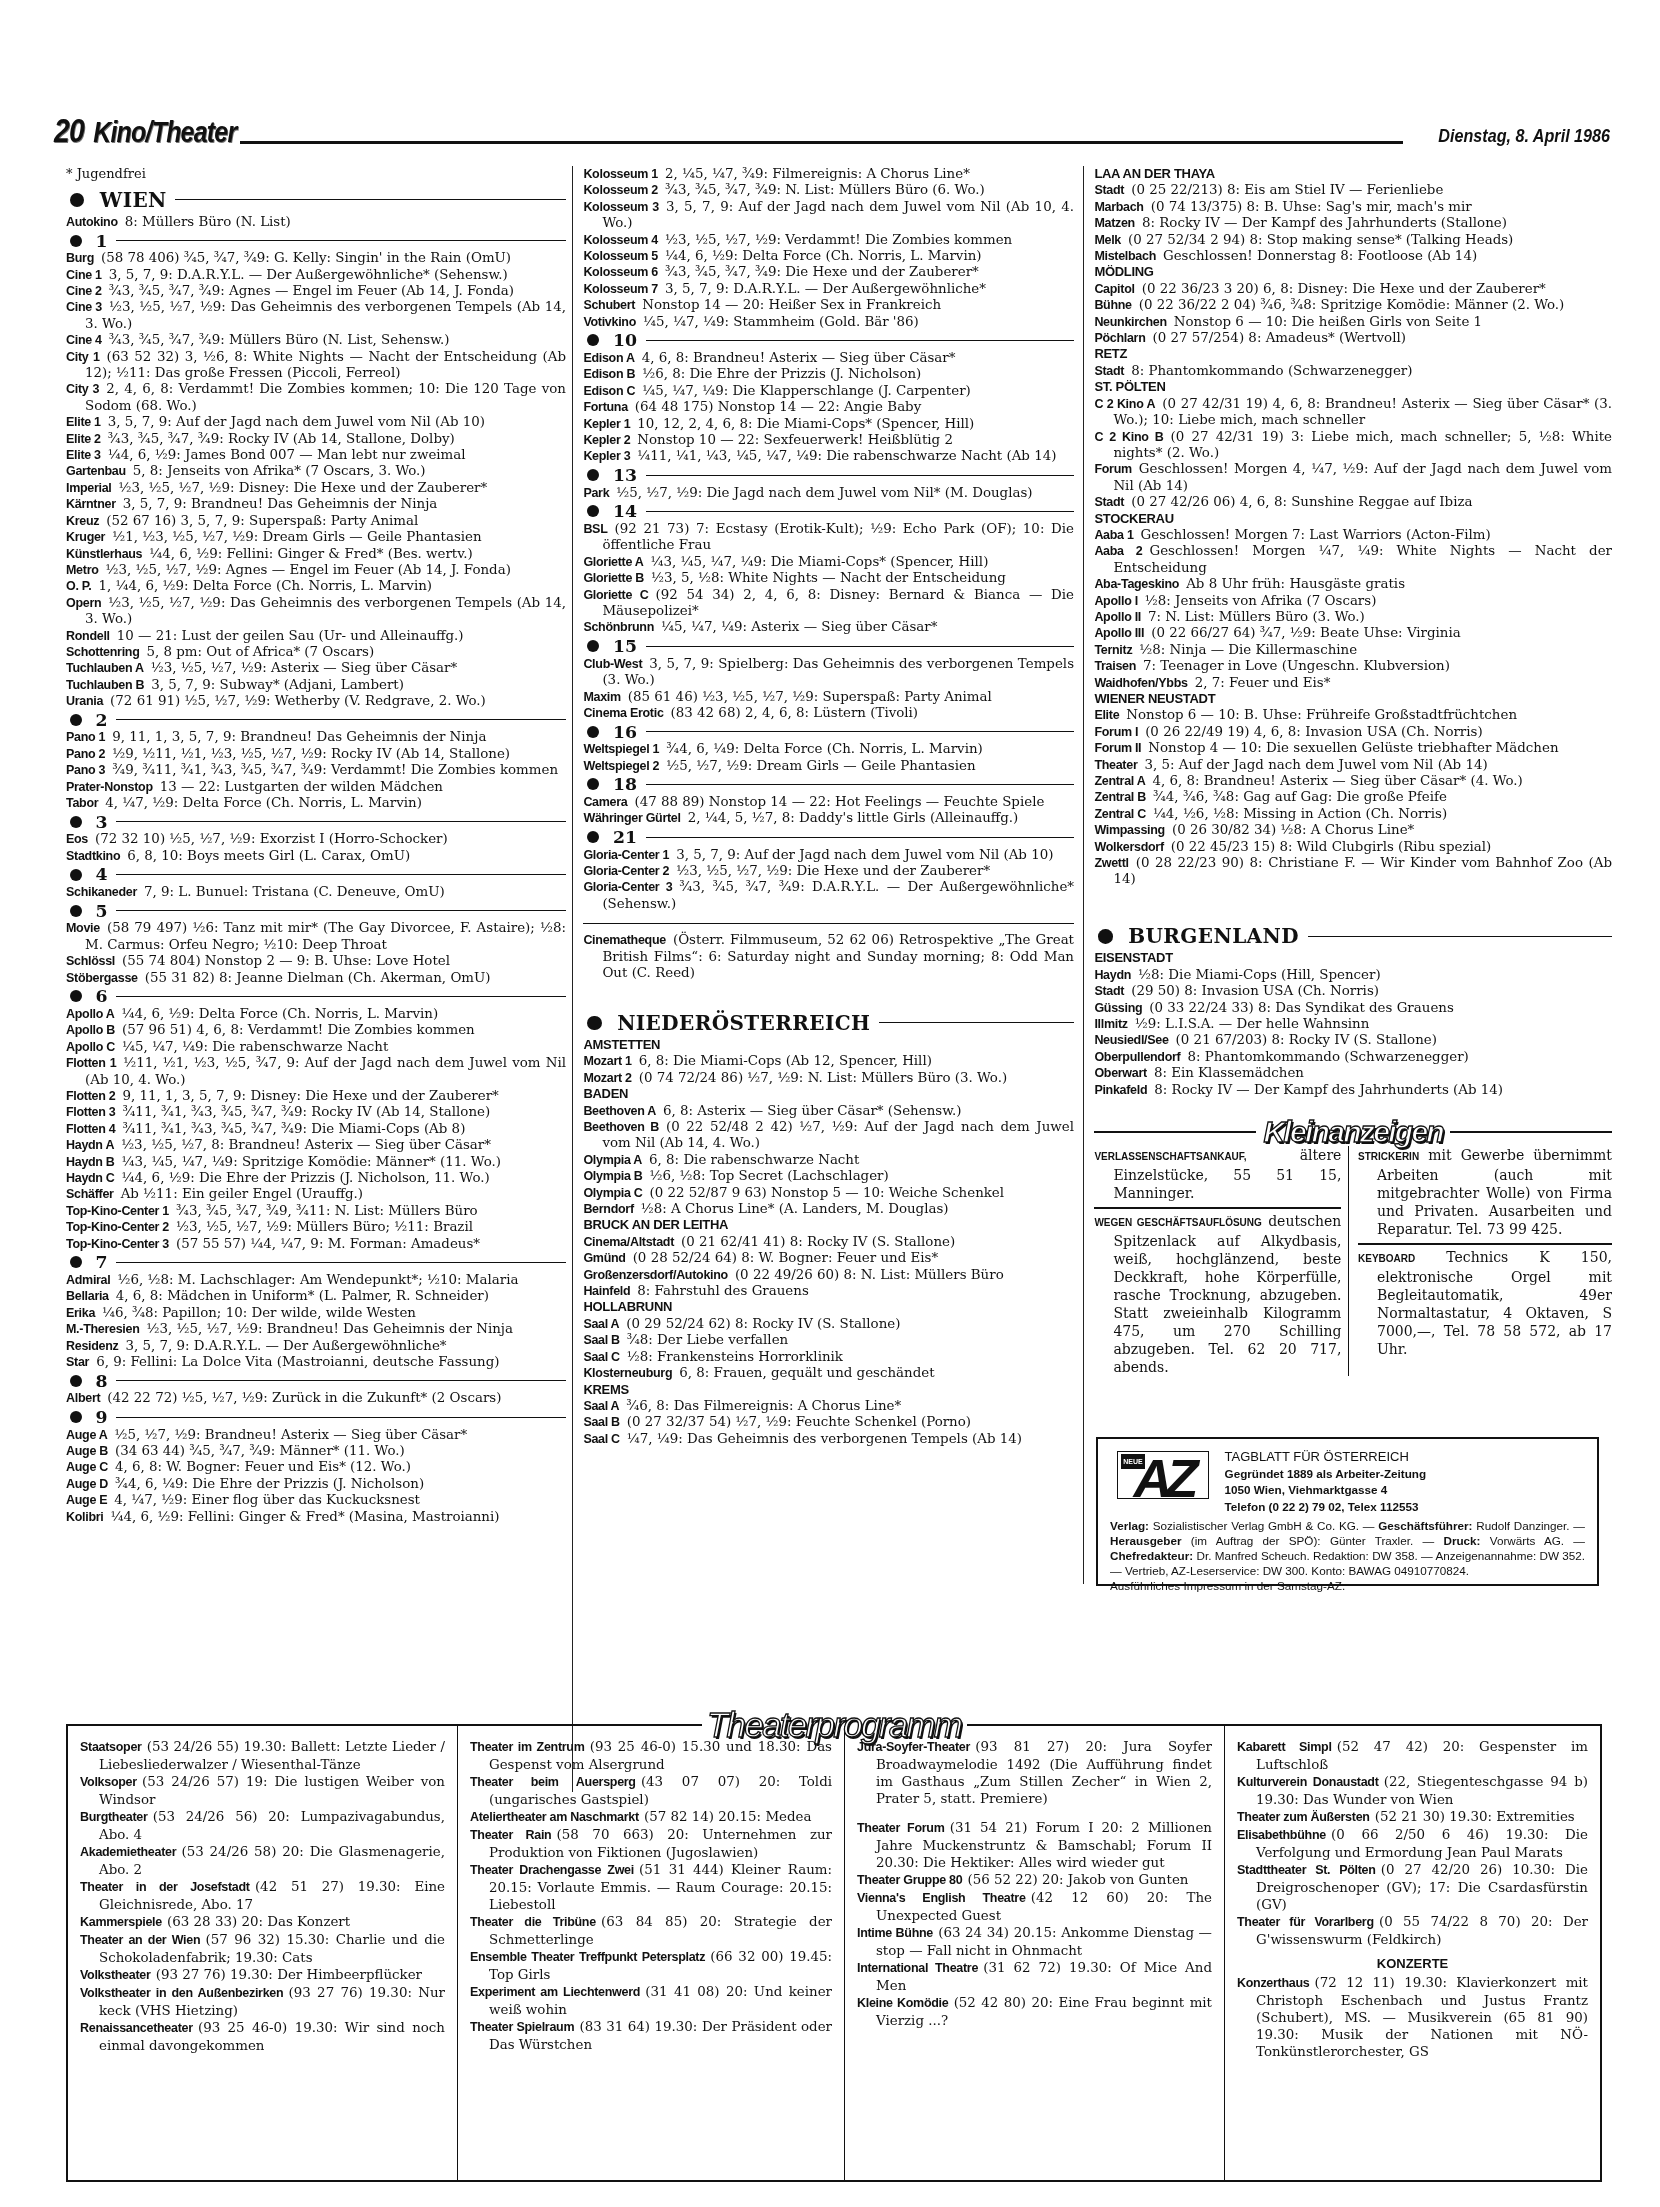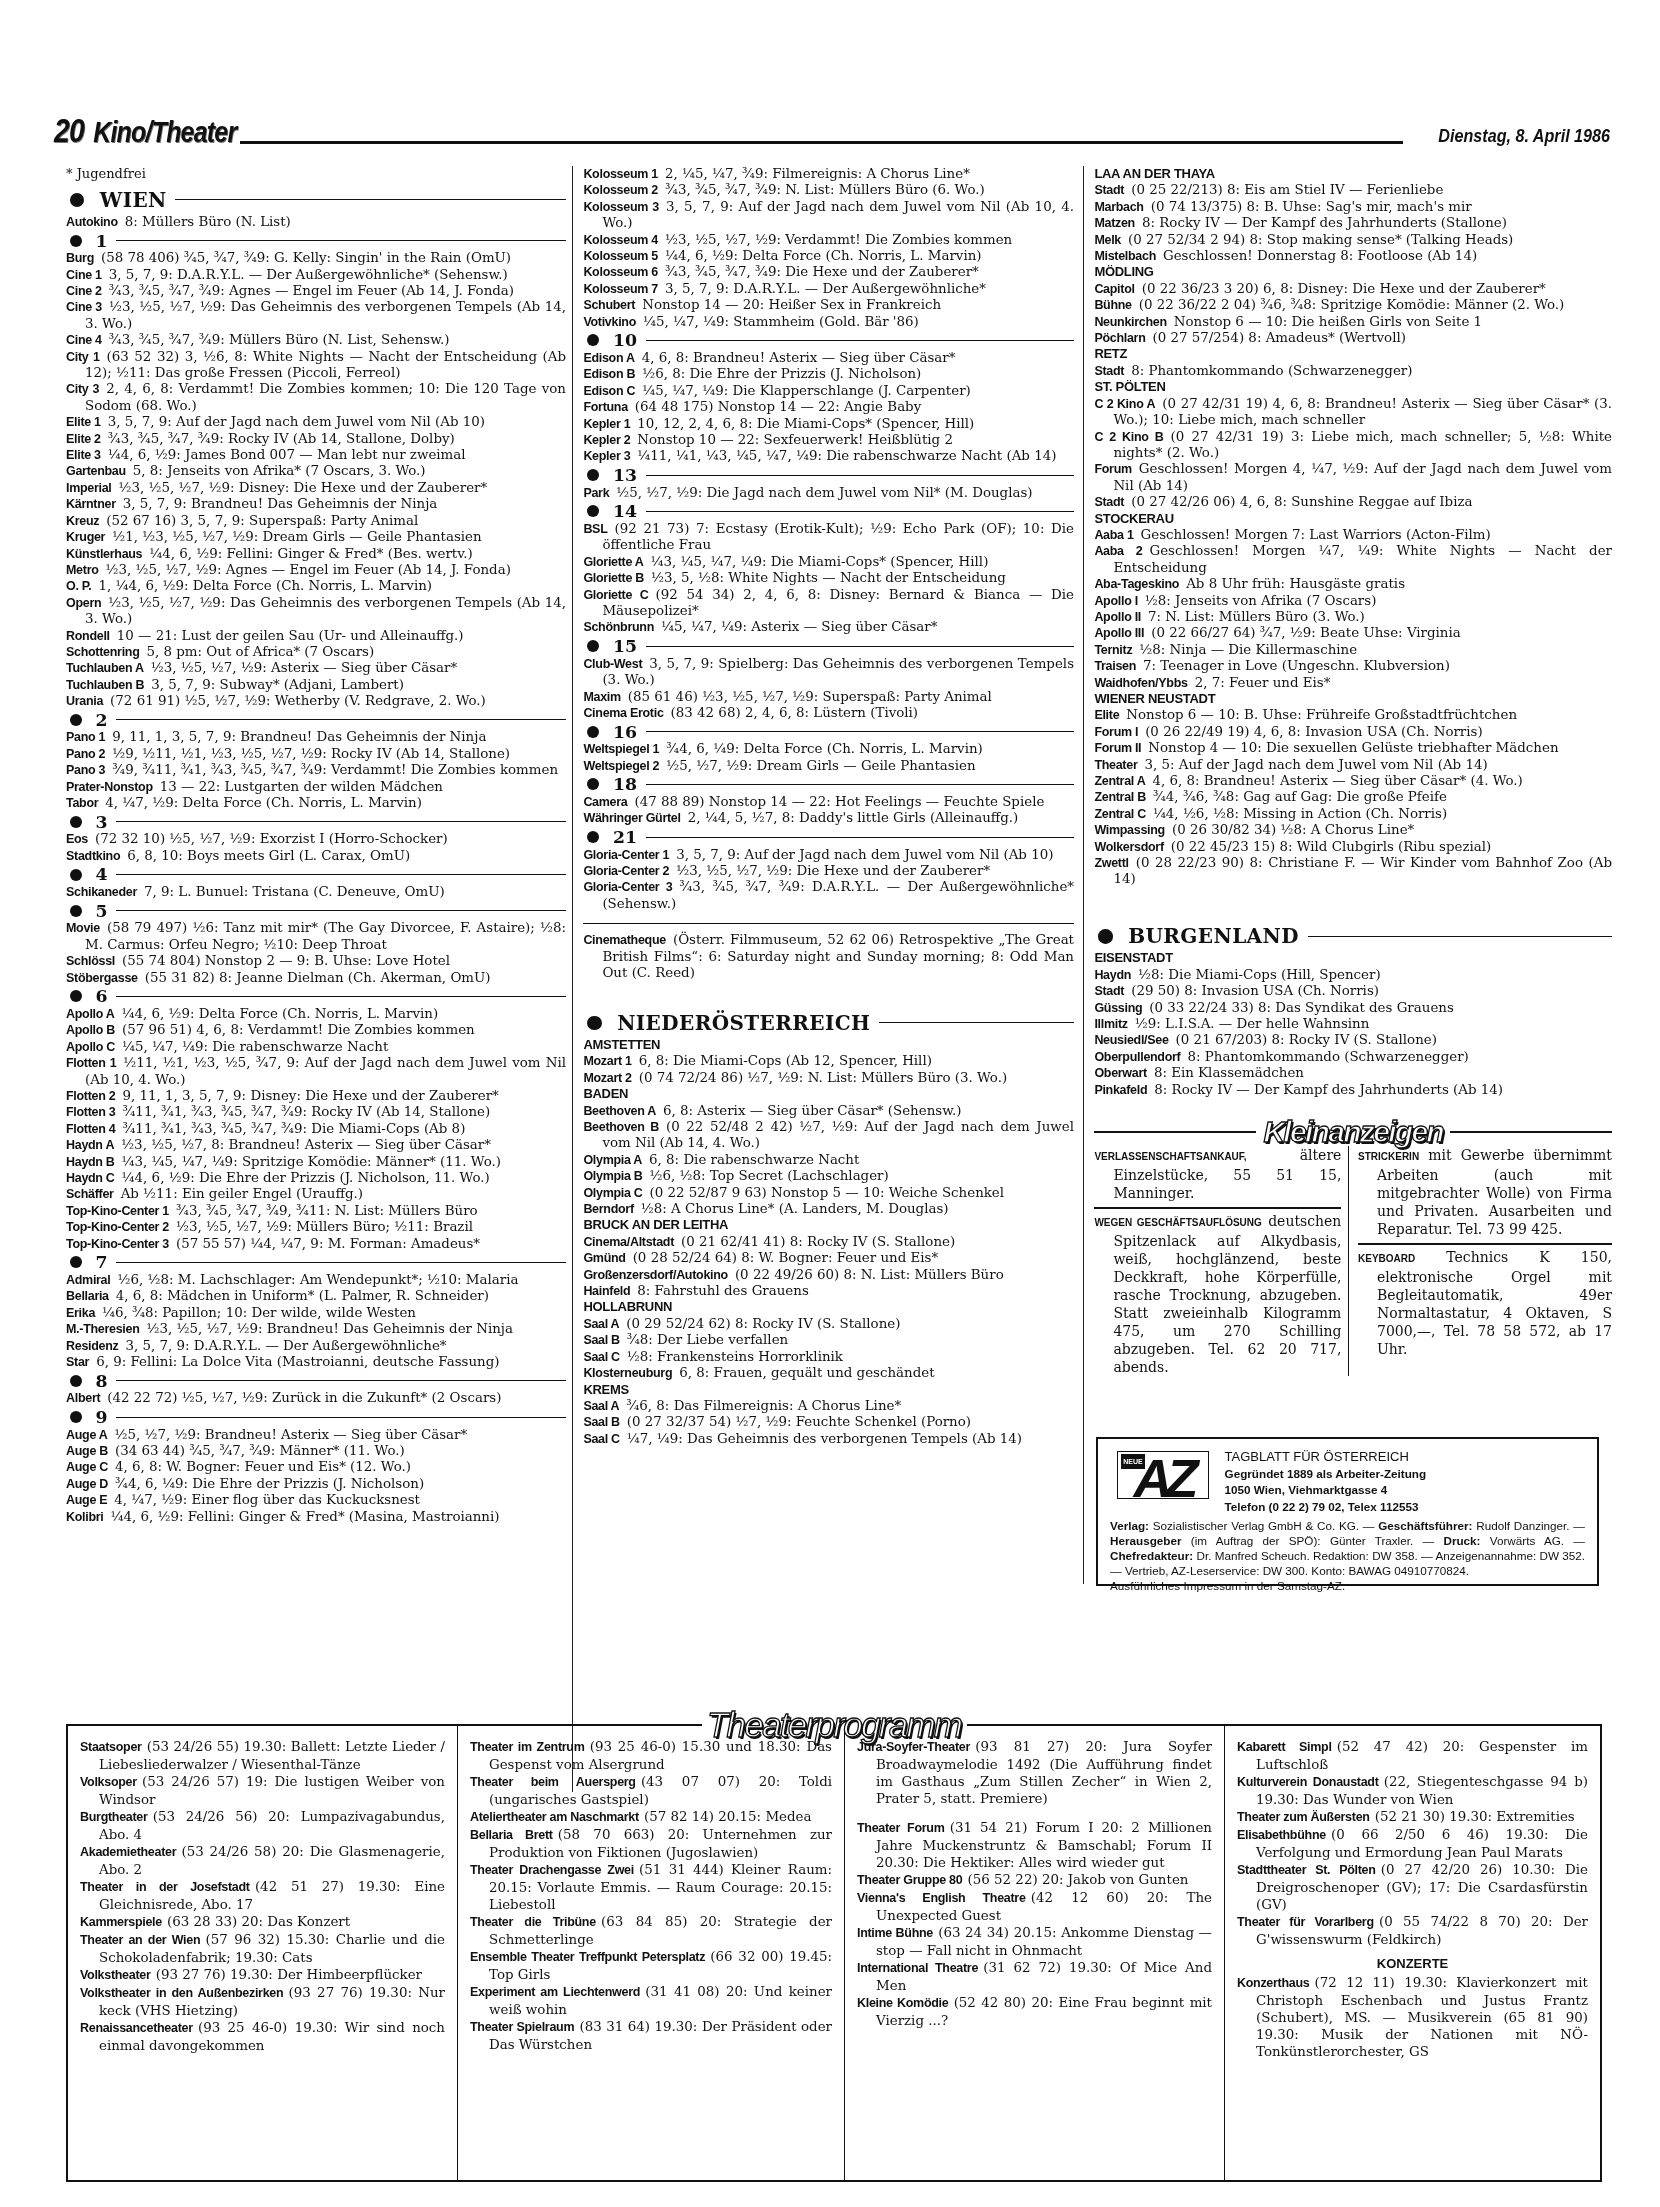--- a/index.html
+++ b/index.html
@@ -477,21 +477,21 @@
       <div class="tentry"><span class="v">Kammerspiele</span><span>(63 28 33) 20: Das Konzert</span></div>
       <div class="tentry"><span class="v">Theater an der Wien</span><span>(57 96 32) 15.30: Charlie und die Schokoladenfabrik; 19.30: Cats</span></div>
       <div class="tentry"><span class="v">Volkstheater</span><span>(93 27 76) 19.30: Der Himbeerpflücker</span></div>
       <div class="tentry"><span class="v">Volkstheater in den Außenbezirken</span><span>(93 27 76) 19.30: Nur keck (VHS Hietzing)</span></div>
       <div class="tentry"><span class="v">Renaissancetheater</span><span>(93 25 46-0) 19.30: Wir sind noch einmal davongekommen</span></div>
     </div>
   <div class="tcol c2" id="t1">
       <div class="tentry"><span class="v">Theater im Zentrum</span><span>(93 25 46-0) 15.30 und 18.30: Das Gespenst vom Alsergrund</span></div>
       <div class="tentry"><span class="v">Theater beim Auersperg</span><span>(43 07 07) 20: Toldi (ungarisches Gastspiel)</span></div>
       <div class="tentry"><span class="v">Ateliertheater am Naschmarkt</span><span>(57 82 14) 20.15: Medea</span></div>
-      <div class="tentry"><span class="v">Bellaria Brett</span><span>(58 70 663) 20: Unternehmen zur Produktion von Fiktionen (Jugoslawien)</span></div>
+      <div class="tentry"><span class="v">Theater Rain</span><span>(58 70 663) 20: Unternehmen zur Produktion von Fiktionen (Jugoslawien)</span></div>
       <div class="tentry"><span class="v">Theater Drachengasse Zwei</span><span>(51 31 444) Kleiner Raum: 20.15: Vorlaute Emmis. — Raum Courage: 20.15: Liebestoll</span></div>
       <div class="tentry"><span class="v">Theater die Tribüne</span><span>(63 84 85) 20: Strategie der Schmetterlinge</span></div>
       <div class="tentry"><span class="v">Ensemble Theater Treffpunkt Petersplatz</span><span>(66 32 00) 19.45: Top Girls</span></div>
       <div class="tentry"><span class="v">Experiment am Liechtenwerd</span><span>(31 41 08) 20: Und keiner weiß wohin</span></div>
       <div class="tentry"><span class="v">Theater Spielraum</span><span>(83 31 64) 19.30: Der Präsident oder Das Würstchen</span></div>
     </div>
   <div class="tcol c3" id="t2">
       <div class="tentry"><span class="v">Jura-Soyfer-Theater</span><span>(93 81 27) 20: Jura Soyfer Broadwaymelodie 1492 (Die Aufführung findet im Gasthaus „Zum Stillen Zecher“ in Wien 2, Prater 5, statt. Premiere)</span></div>
       <div class="tgap"></div>
       <div class="tentry"><span class="v">Theater Forum</span><span>(31 54 21) Forum I 20: 2 Millionen Jahre Muckenstruntz &amp; Bamschabl; Forum II 20.30: Die Hektiker: Alles wird wieder gut</span></div>

